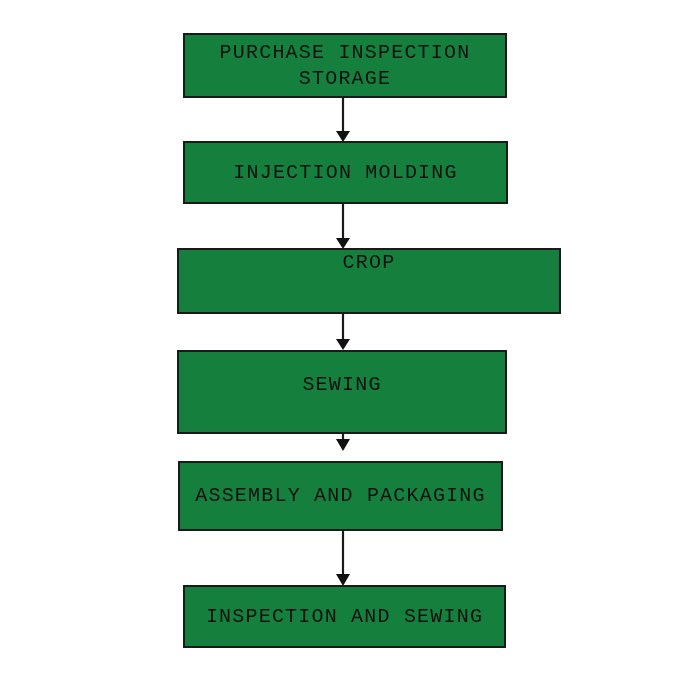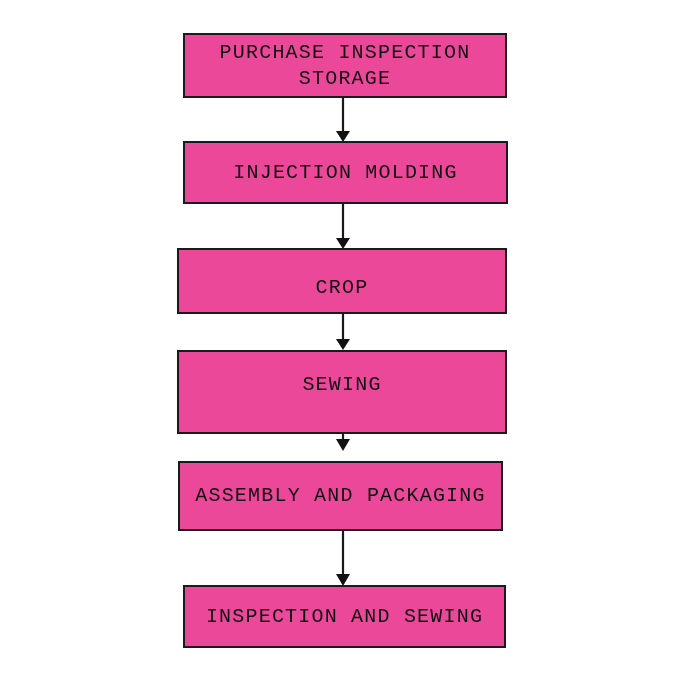--- a/index.html
+++ b/index.html
@@ -16,21 +16,21 @@
   }
   #flow-canvas {
     position: relative;
     width: 700px;
     height: 700px;
     background: #ffffff;
   }
   .node {
     position: absolute;
     box-sizing: border-box;
-    background: #ec4899;
+    background: #15803d;
     border: 2px solid #1a1a1a;
     display: flex;
     justify-content: center;
     color: #111111;
   }
   .node .node-label {
     display: block;
     text-align: center;
     letter-spacing: 0.06em;
     line-height: 1.30;
@@ -38,21 +38,21 @@
     font-weight: 400;
     color: #111111;
   }
   
   #node-1 { left: 183px; top: 33px;  width: 324px; height: 65px;  align-items: center; }
   #node-1 .node-label { font-size: 20px; }
 
   #node-2 { left: 183px; top: 141px; width: 325px; height: 63px; align-items: center; }
   #node-2 .node-label { font-size: 20px; }
 
-  #node-3 { left: 177px; top: 248px; width: 330px; height: 66px; align-items: flex-start; padding-top: 25px; }
+  #node-3 { left: 177px; top: 248px; width: 384px; height: 66px; align-items: flex-start; padding-top: 0; }
   #node-3 .node-label { font-size: 20px; }
 
   #node-4 { left: 177px; top: 350px; width: 330px; height: 84px; align-items: flex-start; padding-top: 20px; }
   #node-4 .node-label { font-size: 20px; }
 
   #node-5 { left: 178px; top: 461px; width: 325px; height: 70px; align-items: center; }
   #node-5 .node-label { font-size: 20px; }
 
   #node-6 { left: 183px; top: 585px; width: 323px; height: 63px; align-items: center; }
   #node-6 .node-label { font-size: 20px; }

